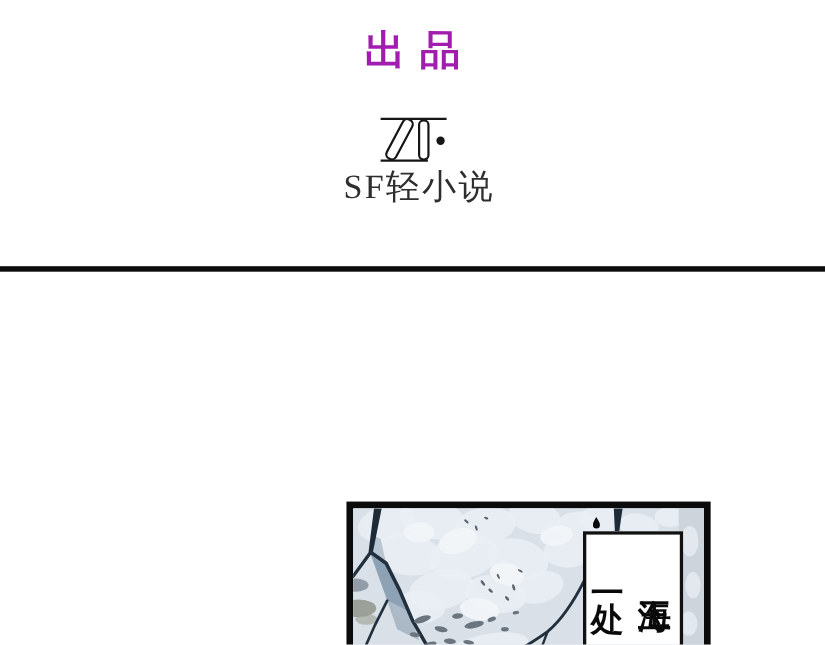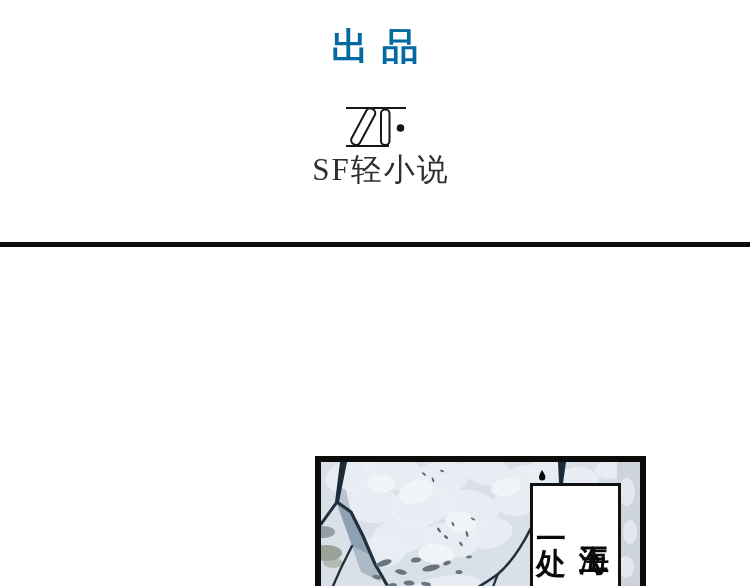--- a/index.html
+++ b/index.html
@@ -13,21 +13,21 @@
   .stage { position: absolute; inset: 0; width: 750px; height: 586px; background: #ffffff; }
 
   .producer-heading {
     position: absolute;
     top: 27px; left: 0; width: 750px;
     text-align: center;
     font-family: "Liberation Serif", serif;
     font-weight: 900;
     font-size: 37px;
     line-height: 40px;
-    color: #0369a1;
+    color: #a21caf;
     letter-spacing: 13px;
     text-indent: 13px;
   }
 
   .logo-mark {
     position: absolute;
     left: 344px; top: 105px;
     width: 64px; height: 44px;
   }
 

